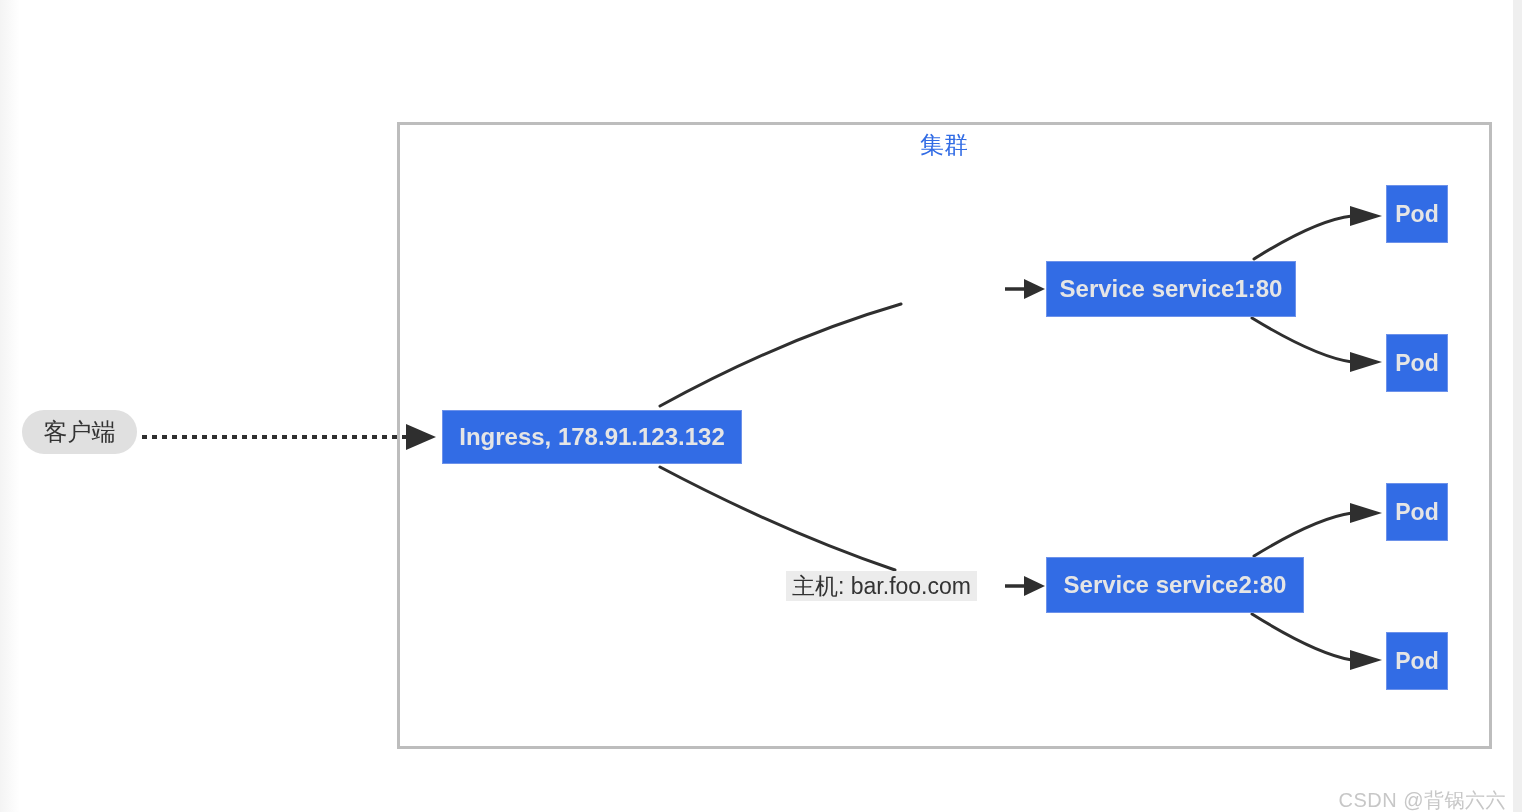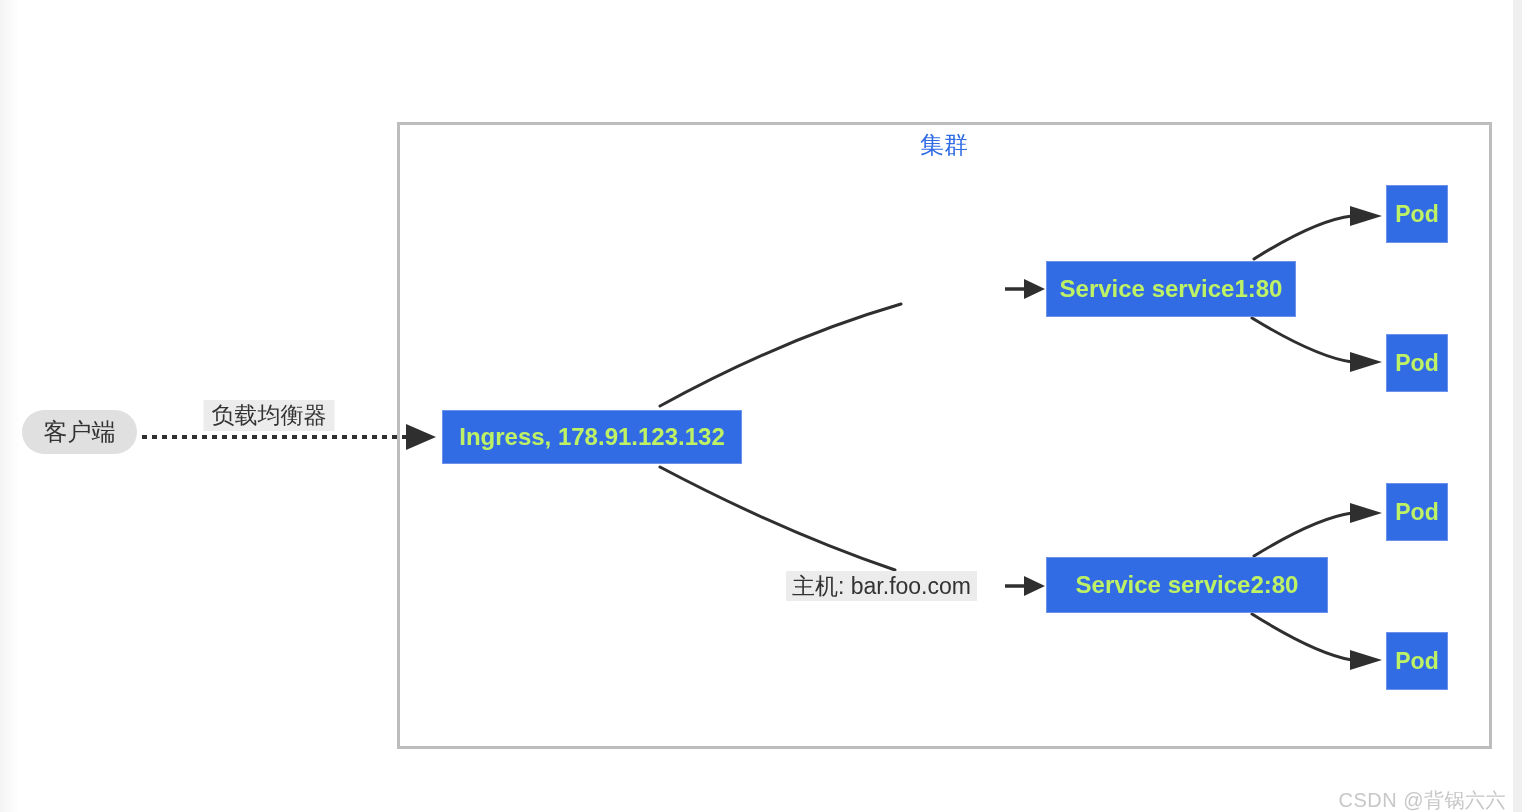--- a/index.html
+++ b/index.html
@@ -31,26 +31,26 @@
   .edge-label{
     position:absolute;left:269px;top:400px;transform:translateX(-50%);
     text-align:center;color:#333333;font-size:23px;line-height:31px;white-space:nowrap;
   }
   .edge-label span{display:inline-block;background:#ececec;padding:0 4px;margin-bottom:5px;}
   .edge-label .l2{display:block;}
   .edge-label .l2 span{margin-bottom:0;}
 
   .blue-node{
     position:absolute;background:#326ce5;border:1px solid #6d92ea;box-sizing:border-box;
-    color:#bef264;font-weight:700;display:flex;align-items:center;justify-content:center;
+    color:#e5e5e5;font-weight:700;display:flex;align-items:center;justify-content:center;
     white-space:nowrap;
   }
   .ingress{left:442px;top:410px;width:300px;height:54px;font-size:24px;}
   .service1{left:1046px;top:261px;width:250px;height:56px;font-size:24px;}
-  .service2{left:1046px;top:557px;width:282px;height:56px;font-size:24px;}
+  .service2{left:1046px;top:557px;width:258px;height:56px;font-size:24px;}
   .pod{left:1386px;width:62px;height:58px;font-size:23px;}
   .pod1{top:185px}.pod2{top:334px}.pod3{top:483px}.pod4{top:632px}
 
   .host-label{
     position:absolute;background:#ececec;color:#333333;font-size:23px;
     height:30px;line-height:30px;padding:0 6px;white-space:nowrap;
   }
   .host1{left:786px;top:274px;}
   .host2{left:786px;top:571px;}
 
@@ -89,21 +89,20 @@
     <path d="M1252,614 Q1316,654 1352,660"></path>
     <polygon points="1350,650 1382,660 1350,670"></polygon>
   </svg>
 
   <div class="cluster"></div>
   <div class="cluster-label">集群</div>
 
   <div class="client">客户端</div>
 
   <div class="edge-label">
-    <span class="l2"><span>负载均衡器</span></span>
   </div>
 
   <div class="blue-node ingress">Ingress, 178.91.123.132</div>
 
   <div class="blue-node service1">Service service1:80</div>
 
   <div class="host-label host2">主机: bar.foo.com</div>
   <div class="blue-node service2">Service service2:80</div>
 
   <div class="blue-node pod pod1">Pod</div>

